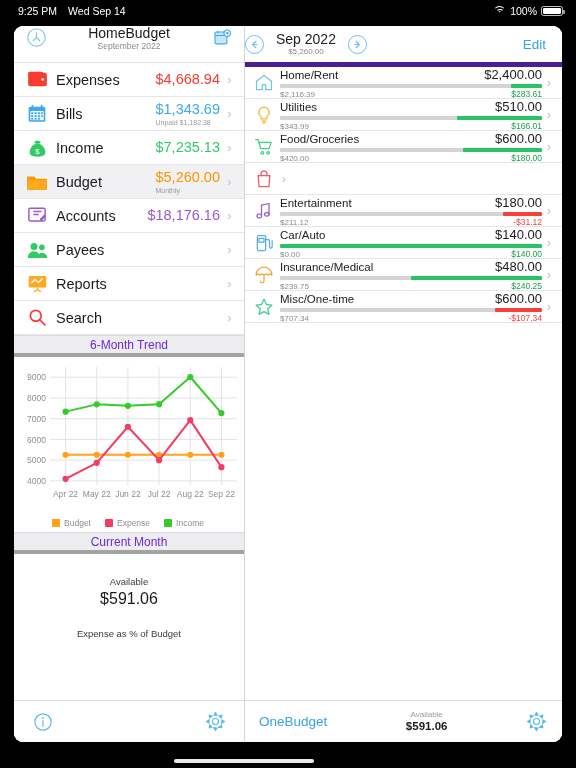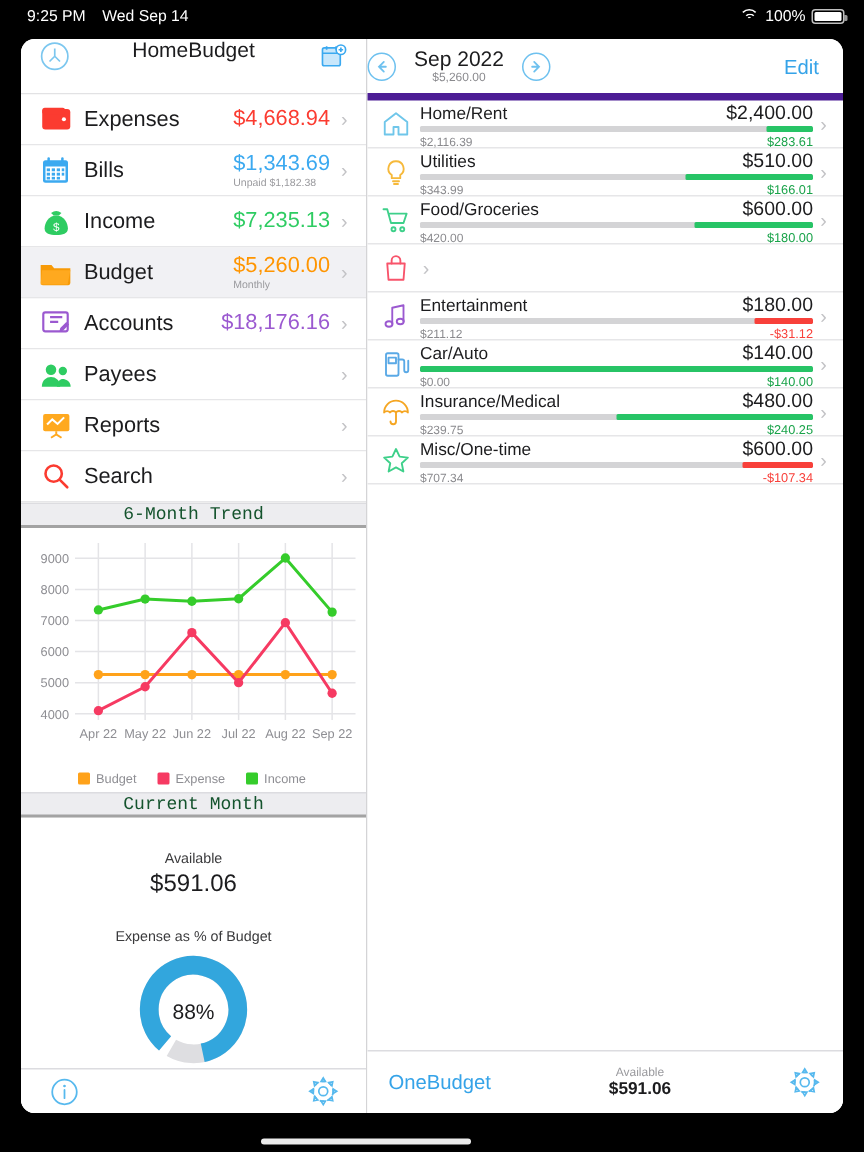--- a/index.html
+++ b/index.html
@@ -55,22 +55,22 @@
   .menu-ico { width: 26px; height: 24px; flex: 0 0 26px; display: flex;
     align-items: center; justify-content: center; margin-right: 6px; }
   .menu-label { font-size: 14.5px; color: #1c1c1e; flex: 1; }
   .menu-val { text-align: left; line-height: 1.05; }
   .menu-val .v { font-size: 14.5px; font-weight: 400; }
   .menu-val .sub { font-size: 7px; color: #9a9a9e; display: block; margin-top: 1px; }
   .chev { width: 13px; text-align: center; color: #c3c3c6; font-size: 13px; margin-left: 3px; }
 
   
   .sect { height: 22px; background: #ededf0; border-top: 1px solid #dcdce0;
-    border-bottom: 2px solid #a3a3a3; display: flex; align-items: center;
-    justify-content: center; font-size: 12px; color: #14532d; font-family: Liberation Mono, monospace; }
+    border-bottom: 4px solid #a3a3a3; display: flex; align-items: center;
+    justify-content: center; font-size: 12px; color: #6d28d9; }
 
   
   .chart-wrap { padding: 6px 4px 4px 2px; }
   .legend { display: flex; justify-content: center; gap: 14px; margin-top: 1px; }
   .legend-item { display: flex; align-items: center; gap: 4px; font-size: 8.5px; color: #8e8e93; }
   .legend-sw { width: 8px; height: 8px; border-radius: 1px; }
 
   
   .cm-body { text-align: center; padding-top: 22px; }
   .cm-lbl { font-size: 9.5px; color: #3a3a3c; }
@@ -150,20 +150,21 @@
 
       <div class="lhead">
         <div class="icon-btn">
           <svg width="21" height="21" viewBox="0 0 24 24" fill="none" stroke="#7cc7ef" stroke-width="1.3">
             <circle cx="12" cy="12" r="10"></circle>
               <path d="M12 12 L12 6 M12 12 L8 16 M12 12 L16 16"></path>
           </svg>
         </div>
         <div class="lhead-title">
           <div class="t1">HomeBudget</div>
+          <div class="t2">September 2022</div>
         </div>
         <div class="icon-btn right">
           <svg width="19" height="19" viewBox="0 0 24 24" fill="none" stroke="#3ba9f0" stroke-width="1.4">
             <rect x="2.5" y="5" width="15" height="15" rx="1.5" fill="#c9e7fb"></rect>
             <path d="M2.5 9.5 h15" stroke="#3ba9f0"></path>
             <path d="M6 3.5 v3 M14 3.5 v3"></path>
             <circle cx="18" cy="6.5" r="4" fill="#fff"></circle>
               <path d="M18 4.6 v3.8 M16.1 6.5 h3.8"></path>
           </svg>
         </div>
@@ -361,27 +362,20 @@
               <span>Income</span>
             </div>
           </div>
       </div>
 
       <div class="sect">Current Month</div>
       <div class="cm-body">
         <div class="cm-lbl">Available</div>
         <div class="cm-amt">$591.06</div>
         <div class="cm-sub">Expense as % of Budget</div>
-        <div class="gauge">
-          <svg id="gauge-svg" width="86" height="78" viewBox="0 0 86 78">
-              <path d="M24.037765514247088 61.59831107200985 A29.5 29.5 0 1 1 28.25000000000002 64.54774941164095" fill="none" stroke="#dedee1" stroke-width="12.5"></path>
-              <path d="M24.037765514247088 61.59831107200985 A29.5 29.5 0 1 1 49.13339487912389 67.85535422164727" fill="none" stroke="#32a6dd" stroke-width="12.5"></path>
-            </svg>
-          <div class="gauge-txt">88%</div>
-        </div>
       </div>
 
       <div class="botbar">
         <div class="icon-btn">
           <svg width="20" height="20" viewBox="0 0 22 22" fill="none" stroke="#57b9ee" stroke-width="1.3">
             <circle cx="11" cy="11" r="9"></circle>
             <path d="M11 9.5 v6" stroke-linecap="round"></path>
               <circle cx="11" cy="6.6" r="1" fill="#57b9ee" stroke="none"></circle>
           </svg>
         </div>

